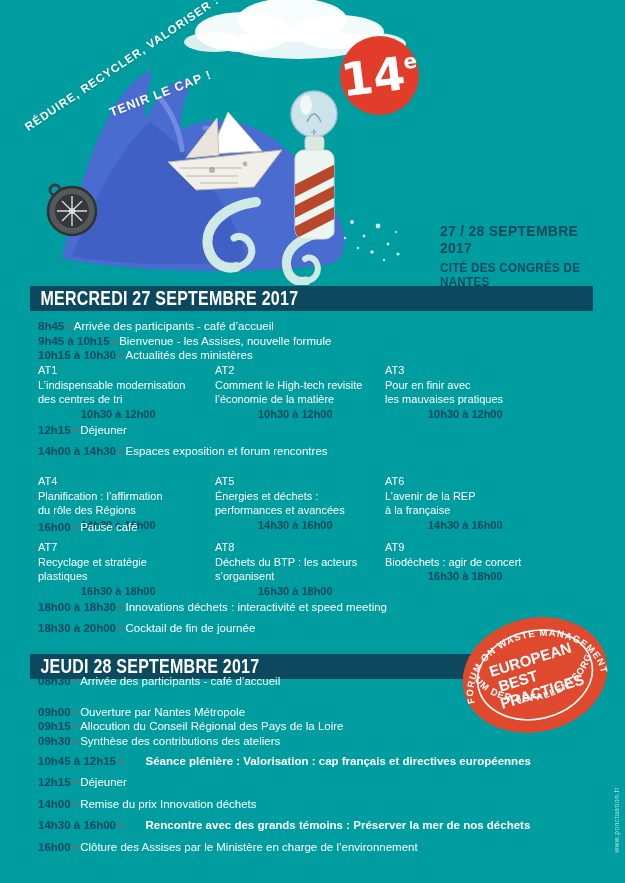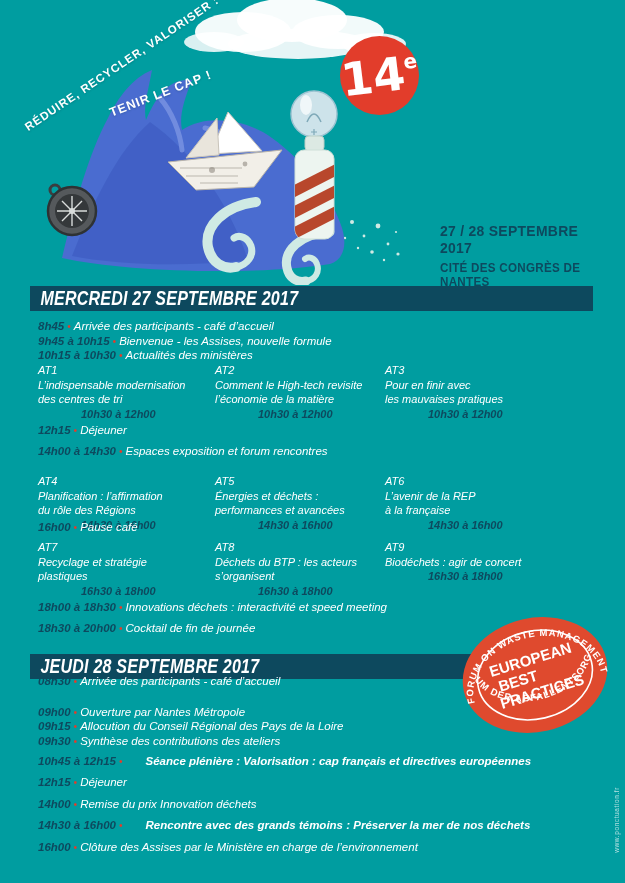--- a/index.html
+++ b/index.html
@@ -16,21 +16,21 @@
   .tagline.t2{left:110px;top:106px;transform:rotate(-21deg);font-size:12.5px;}
   .badge{position:absolute;left:340px;top:36px;width:79px;height:79px;border-radius:50%;background:var(--red);display:flex;align-items:center;justify-content:center;}
   .badge .num{color:#fff;font-weight:bold;font-size:46px;line-height:1;transform:rotate(-7deg);font-family:"DejaVu Sans",sans-serif;}
   .badge .sup{font-size:20px;vertical-align:20px;}
   .main-title{position:absolute;left:418px;top:76px;color:#fff;font-weight:bold;font-size:38px;line-height:42px;letter-spacing:.5px;font-family:"DejaVu Sans",sans-serif;}
   .dates{position:absolute;left:419px;top:222px;color:var(--dark);font-weight:bold;margin-left:21px;}
   .dates .d1{font-size:15px;display:inline-block;transform:scaleX(.93);transform-origin:0 50%;letter-spacing:.3px;}
   .dates .d2{font-size:12.5px;margin-top:4px;display:inline-block;transform:scaleX(.93);transform-origin:0 50%;letter-spacing:.3px;}
 
   
-  .section{position:absolute;left:0;width:570px;font-style:italic;}
+  .section{position:absolute;left:0;width:570px;}
   .sec1{top:286px;height:366px;}
   .sec2{top:654px;height:229px;}
   .banner{position:absolute;left:30px;top:0;height:25px;background:var(--dark);}
   .banner.b1{width:563px;}
   .banner.b2{width:470px;}
   .banner span{display:inline-block;color:#fff;font-weight:bold;font-size:20px;line-height:25px;padding-left:13px;transform:scaleX(.8);transform-origin:0 50%;letter-spacing:.3px;white-space:nowrap;font-family:"Liberation Sans",sans-serif;}
 
   .line{position:absolute;left:38px;font-size:11.5px;line-height:14.5px;white-space:nowrap;}
   .line .t{font-weight:bold;color:var(--dark);}
   .line .bl{color:var(--red);padding:0 3px;font-size:10px;}

